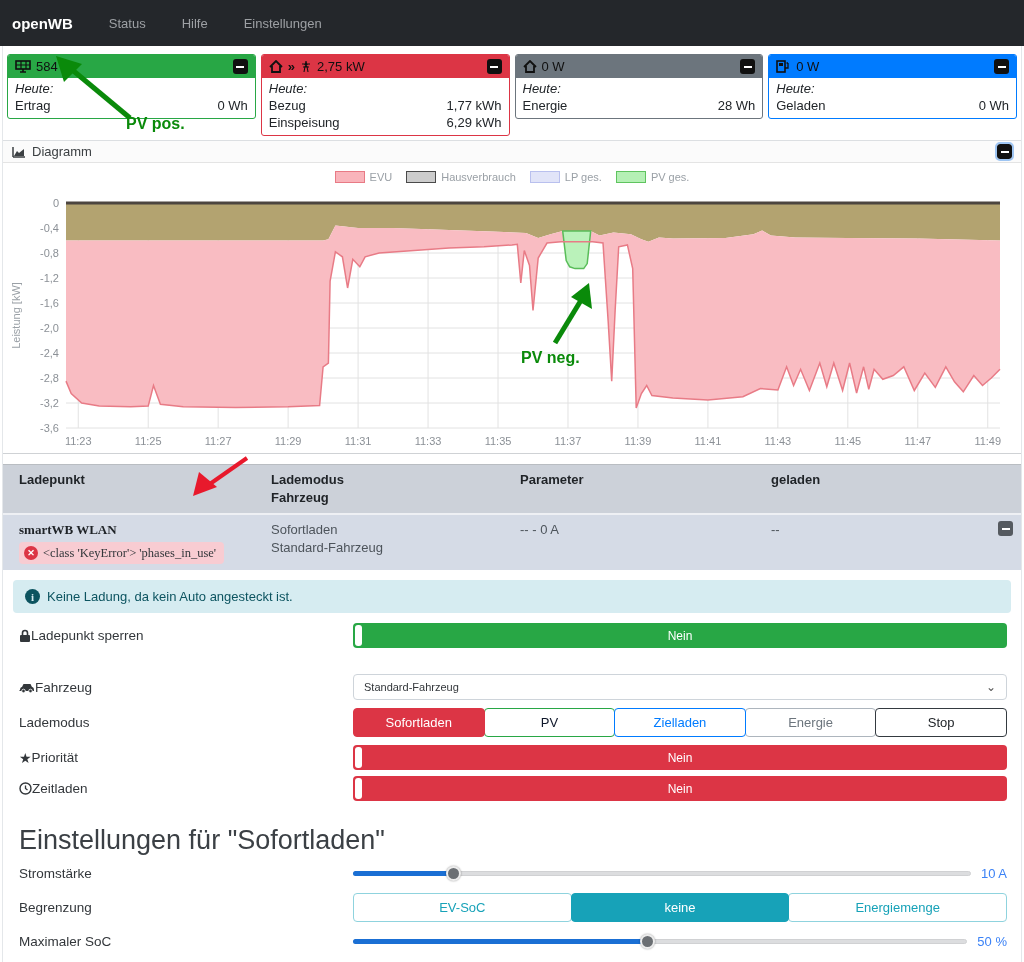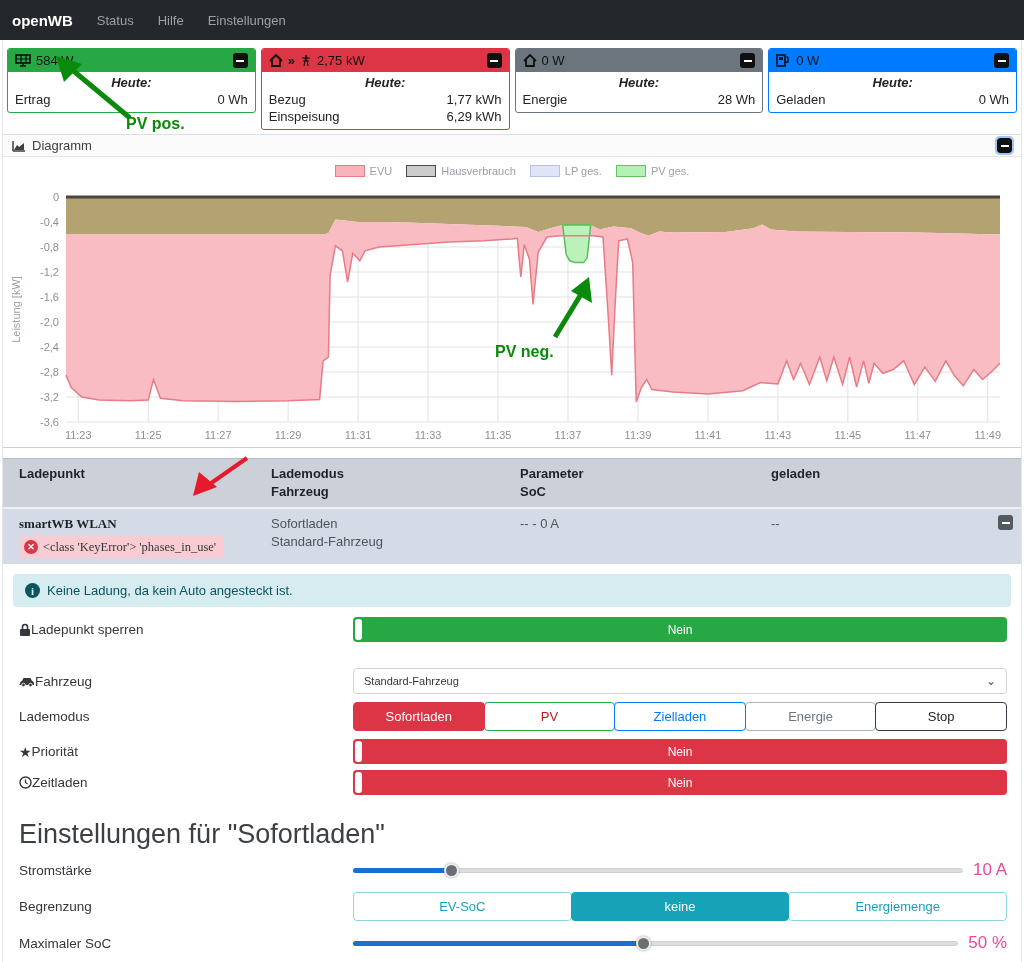--- a/index.html
+++ b/index.html
@@ -1,36 +1,36 @@
 <!DOCTYPE html>
 <html><head>
 <meta charset="utf-8">
 <style>
   * { box-sizing: border-box; margin: 0; padding: 0; }
   html,body { width: 1024px; background:#fff; font-family:"Liberation Sans", sans-serif; color:#212529; }
   body { position:relative; height:962px; overflow:hidden; font-size:13px; }
 
   
-  .navbar { height:40px; background:#24272b; display:flex; align-items:center; padding:0 12px; gap:24px; }
+  .navbar { height:46px; background:#24272b; display:flex; align-items:center; padding:0 12px; gap:36px; }
   .brand { color:#fff; font-size:15px; font-weight:bold; }
   .nav-item { color:#9da0a4; font-size:13px; cursor:pointer; }
 
   .page { margin:0 2px; border:1px solid #e4e7ea; border-top:none; }
 
   
   .cards { display:flex; gap:5px; padding:8px 4px 0 4px; align-items:flex-start; }
   .card { flex:1; border:1px solid; border-radius:3px; background:#fff; overflow:hidden; }
   .card-head { height:23px; display:flex; align-items:center; gap:5px; padding:0 7px; color:#101010; font-size:13px; }
   .chip-minus { margin-left:auto; }
   .minus-btn { width:15px; height:15px; border-radius:3px; background:#101010; display:inline-flex; align-items:center; justify-content:center; cursor:pointer; flex:0 0 auto; }
   .minus-btn i { display:block; width:8px; height:2px; background:#fff; }
   .minus-btn.gray { background:#555a60; }
   .minus-btn.focus { outline:2px solid #9ec5f3; }
   .card-body { padding:2px 7px 4px 7px; }
-  .heute { font-weight:bold; font-style:italic; padding:1px 0;text-align:center; }
+  .heute { font-weight:normal; font-style:italic; padding:1px 0; }
   .crow { display:flex; justify-content:space-between; padding:1px 0; }
   .icon { display:inline-flex; align-items:center; }
 
   
   .diag { margin-top:4px; background:#fff; border-top:1px solid #dcdfe2; border-bottom:1px solid #cfd2d5; }
   .diag-head { height:22px; background:#fbfbfb; border-bottom:1px solid #e4e4e4; display:flex; align-items:center; gap:6px; padding:0 9px; font-size:13px; color:#3c4043; }
   .diag-body { position:relative; padding-top:8px; }
   .legend { display:flex; justify-content:center; gap:14px; align-items:flex-start; height:18px; }
   .lg-item { display:flex; align-items:center; gap:5px; color:#9aa0a6; font-size:11px; cursor:pointer; }
   .sw { width:30px; height:12px; border:1.5px solid; }
@@ -71,35 +71,35 @@
   .tg-green { background:#28a745; }
   .tg-red { background:#dc3545; }
 
   .select { height:26px; border:1px solid #ced4da; border-radius:4px; background:#fff; display:flex; align-items:center; padding:0 10px; font-size:11px; color:#33373b; cursor:pointer; }
   .select .chev { margin-left:auto; color:#555; font-size:12px; }
 
   .btn-group { display:flex; }
   .bg-btn { flex:1; height:29px; display:flex; align-items:center; justify-content:center; font-size:13px; background:#fff; border:1px solid #ced4da; border-radius:4px; cursor:pointer; margin-left:-1px; position:relative; }
   .bg-btn:first-child { margin-left:0; }
   .b-red-on { background:#dc3545; border-color:#dc3545; color:#fff; z-index:2; }
-  .b-green { color:#b91c1c; border-color:#28a745; }
+  .b-green { color:#0f172a; border-color:#28a745; }
   .b-blue { color:#007bff; border-color:#007bff; z-index:1; }
   .b-gray { color:#6c757d; border-color:#adb5bd; }
   .b-dark { color:#212529; border-color:#343a40; }
   .b-teal-on { background:#17a2b8; border-color:#17a2b8; color:#fff; z-index:2; }
   .b-teal { color:#17a2b8; border-color:#8fd3de; }
 
   .h2 { font-size:27px; color:#3b4045; padding:24px 0 10px 16px; font-weight:normal; }
 
   .slider-wrap { flex:1; display:flex; align-items:center; gap:10px; }
   .slider { position:relative; flex:1; height:15px; cursor:pointer; }
   .slider .track { position:absolute; left:0; right:0; top:5px; height:5px; background:#dcdddf; border-radius:3px; border:1px solid #d0d1d3; }
   .slider .fill { position:absolute; left:0; top:5px; height:5px; background:#1a6fd4; border-radius:3px 0 0 3px; }
   .slider .thumb { position:absolute; top:0; width:15px; height:15px; margin-left:-8px; border-radius:50%; background:#6b6f73; border:2px solid #ececec; box-shadow:0 0 2px rgba(0,0,0,.4); }
-  .sl-val { color:#ec4899; font-size:17px; white-space:nowrap; }
+  .sl-val { color:#3b82f6; font-size:13px; white-space:nowrap; }
 
   .mt26 { margin-top:26px; } .mt8 { margin-top:8px; } .mt12 { margin-top:12px; } .mt6 { margin-top:6px; }
 </style>
 </head>
 <body>
 
 <div class="navbar">
   <span class="brand">openWB</span>
   <span class="nav-item">Status</span>
   <span class="nav-item">Hilfe</span>
@@ -304,38 +304,37 @@
           <polygon points="556.7,40.1 560.2,69.5 563.7,75.8 569.0,77.6 577.7,77.6 581.2,72.6 584.7,40.1" fill="#baf2ba" stroke="#59bd59" stroke-width="1.5"></polygon>
           <polyline points="60.0,190.1 65.2,202.6 75.7,212.0 93.2,215.1 124.7,215.8 142.2,215.1 147.5,194.5 154.4,213.3 177.2,215.8 229.7,216.4 282.1,215.8 313.6,214.5 317.1,175.8 322.4,172.0 324.1,90.1 329.4,60.8 336.4,65.8 341.6,97.0 346.8,68.3 353.8,75.8 359.1,65.8 373.1,62.0 408.1,59.5 443.0,57.0 478.0,55.8 506.0,53.9 511.3,53.3 514.8,92.0 518.3,59.5 523.5,74.5 527.0,119.5 532.2,67.0 541.0,52.0 555.0,50.8 586.5,50.8 597.0,52.0 602.2,130.8 605.7,190.1 609.2,118.3 612.7,55.8 621.4,53.9 626.7,77.6 630.2,217.0 635.4,202.6 640.7,194.5 645.9,204.5 666.9,207.0 701.9,208.9 736.9,205.8 754.4,197.6 771.9,198.9 780.6,175.8 787.6,194.5 794.6,178.3 803.4,199.5 813.8,172.0 820.8,195.8 827.8,172.0 836.6,199.5 843.6,172.0 850.6,202.0 857.6,175.8 862.8,198.3 868.1,178.3 876.8,188.3 887.3,184.5 897.8,175.8 908.3,199.5 918.8,182.0 929.3,196.4 939.8,175.8 948.5,190.8 957.3,200.8 967.8,184.5 976.5,194.5 985.3,187.0 994.0,178.3" fill="none" stroke="#e87b86" stroke-width="1.5"></polyline>
           <line x1="60" x2="994" y1="12" y2="12" stroke="#4c453f" stroke-width="3"></line>
           <text class="ylab" transform="translate(14,124.5) rotate(-90)" text-anchor="middle">Leistung [kW]</text>
         </svg>
 
       <svg class="ann-svg" style="left:540px;top:118px" width="60" height="70">
         <line x1="12" y1="62" x2="40" y2="16" stroke="#0a8a0a" stroke-width="5"></line>
         <polygon points="46,2 49,28 28,16" fill="#0a8a0a"></polygon>
       </svg>
-      <div class="ann" style="left:492px;top:186px">PV neg.</div>
+      <div class="ann" style="left:518px;top:186px">PV neg.</div>
     </div>
   </div>
 
   <div class="cp">
 
     <div class="cp-grid">
       <div class="cp-head">
           <div>Ladepunkt</div>
           <div></div>
         </div>
       <div class="cp-head">
           <div>Lademodus</div>
           <div>Fahrzeug</div>
         </div>
       <div class="cp-head">
           <div>Parameter</div>
-          <div>SoC</div>
         </div>
       <div class="cp-head">
           <div>geladen</div>
           <div></div>
         </div>
       <div class="cp-head"></div>
     </div>
 
     <div class="cp-grid cp-row-bg">
       <div class="cp-cell first">

